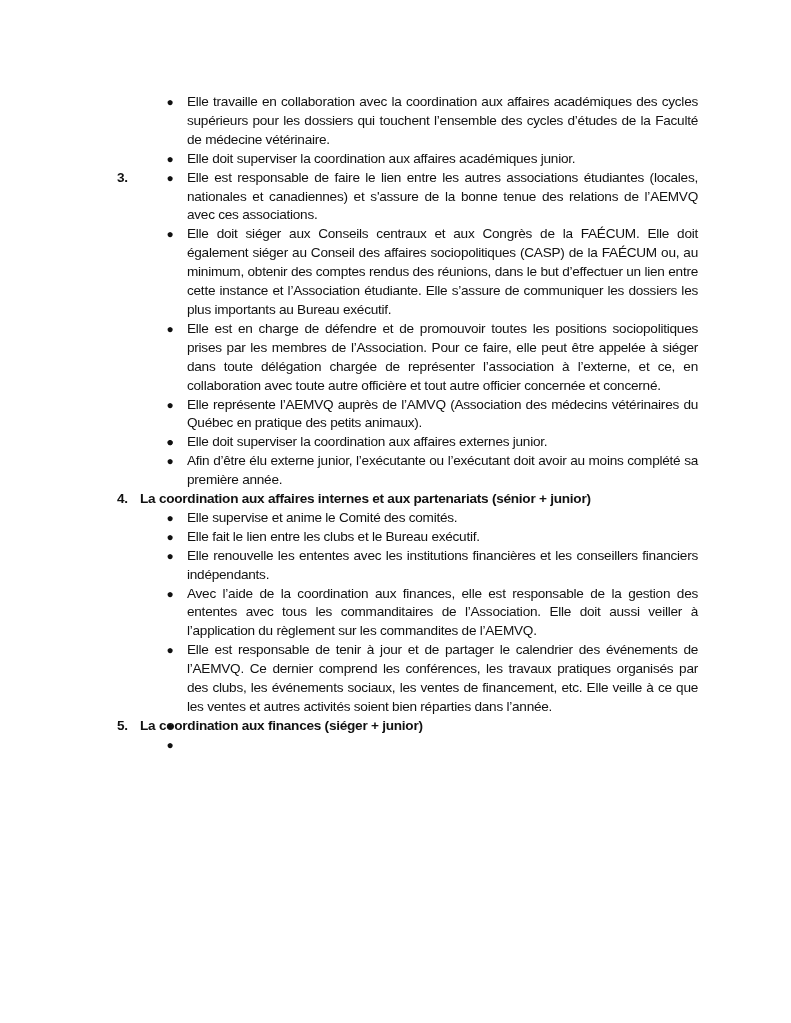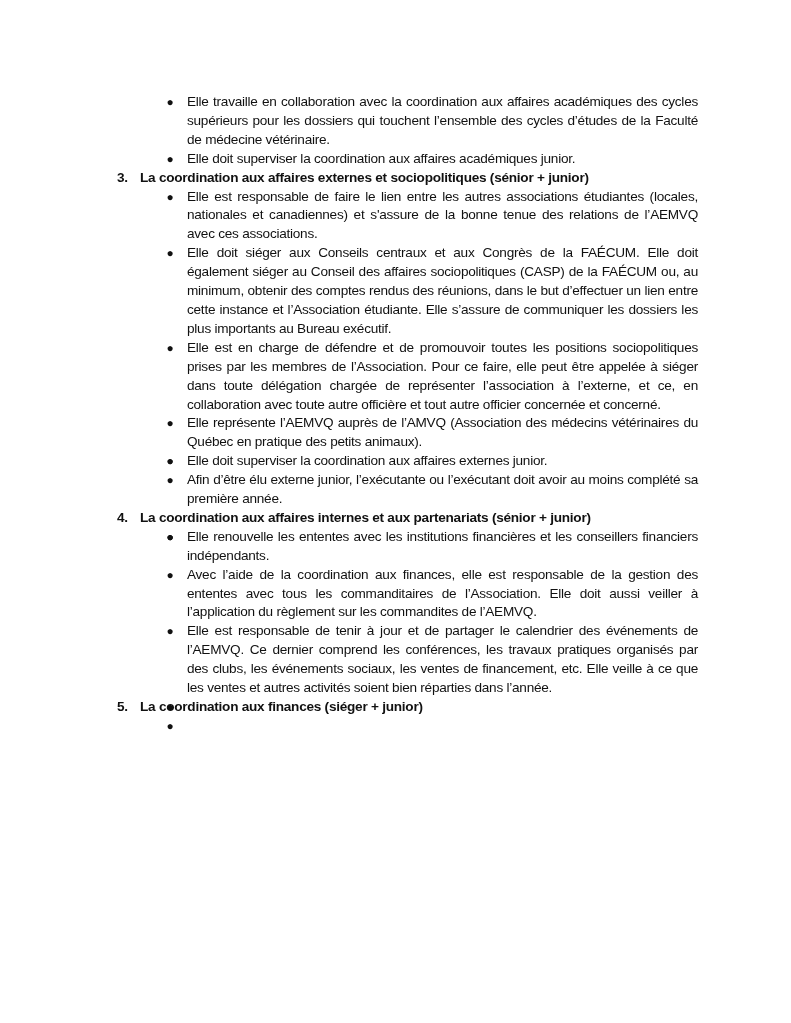--- a/index.html
+++ b/index.html
@@ -66,41 +66,40 @@
     </li>
     <li class="bullet-item">
       <span class="bullet-glyph">●</span>
       <span>Elle doit superviser la coordination aux affaires académiques junior.</span>
     </li>
   </ul>
 
   <div class="section">
     <p class="section-heading">
       <span class="section-number">3.</span>
-      <span>La coordination aux affaires externes et sociopolitiques (sénior + junior)</span>
     </p>
     <ul class="bullets">
       <li class="bullet-item"><span class="bullet-glyph">●</span><span>Elle est responsable de faire le lien entre les autres associations étudiantes (locales, nationales et canadiennes) et s'assure de la bonne tenue des relations de l’AEMVQ avec ces associations.</span></li>
       <li class="bullet-item"><span class="bullet-glyph">●</span><span>Elle doit siéger aux Conseils centraux et aux Congrès de la FAÉCUM. Elle doit également siéger au Conseil des affaires sociopolitiques (CASP) de la FAÉCUM ou, au minimum, obtenir des comptes rendus des réunions, dans le but d’effectuer un lien entre cette instance et l’Association étudiante. Elle s’assure de communiquer les dossiers les plus importants au Bureau exécutif.</span></li>
       <li class="bullet-item"><span class="bullet-glyph">●</span><span>Elle est en charge de défendre et de promouvoir toutes les positions sociopolitiques prises par les membres de l’Association. Pour ce faire, elle peut être appelée à siéger dans toute délégation chargée de représenter l’association à l’externe, et ce, en collaboration avec toute autre officière et tout autre officier concernée et concerné.</span></li>
       <li class="bullet-item"><span class="bullet-glyph">●</span><span>Elle représente l’AEMVQ auprès de l’AMVQ (Association des médecins vétérinaires du Québec en pratique des petits animaux).</span></li>
       <li class="bullet-item"><span class="bullet-glyph">●</span></li>
       <li class="bullet-item"><span class="bullet-glyph">●</span><span>Elle doit superviser la coordination aux affaires externes junior.</span></li>
       <li class="bullet-item"><span class="bullet-glyph">●</span><span>Afin d’être élu externe junior, l’exécutante ou l’exécutant doit avoir au moins complété sa première année.</span></li>
     </ul>
   </div>
 
   <div class="section">
     <p class="section-heading">
       <span class="section-number">4.</span>
       <span>La coordination aux affaires internes et aux partenariats (sénior + junior)</span>
     </p>
     <ul class="bullets">
-      <li class="bullet-item"><span class="bullet-glyph">●</span></li>
-      <li class="bullet-item"><span class="bullet-glyph">●</span></li>
+      <li class="bullet-item"><span class="bullet-glyph">●</span><span>Elle supervise et anime le Comité des comités.</span></li>
+      <li class="bullet-item"><span class="bullet-glyph">●</span><span>Elle fait le lien entre les clubs et le Bureau exécutif.</span></li>
       <li class="bullet-item"><span class="bullet-glyph">●</span><span>Elle renouvelle les ententes avec les institutions financières et les conseillers financiers indépendants.</span></li>
       <li class="bullet-item"><span class="bullet-glyph">●</span><span>Avec l’aide de la coordination aux finances, elle est responsable de la gestion des ententes avec tous les commanditaires de l’Association. Elle doit aussi veiller à l’application du règlement sur les commandites de l’AEMVQ.</span></li>
       <li class="bullet-item"><span class="bullet-glyph">●</span><span>Elle est responsable de tenir à jour et de partager le calendrier des événements de l’AEMVQ. Ce dernier comprend les conférences, les travaux pratiques organisés par des clubs, les événements sociaux, les ventes de financement, etc. Elle veille à ce que les ventes et autres activités soient bien réparties dans l’année.</span></li>
       <li class="bullet-item"><span class="bullet-glyph">●</span></li>
       <li class="bullet-item"><span class="bullet-glyph">●</span></li>
     </ul>
   </div>
 
   <div class="section">
     <p class="section-heading">

